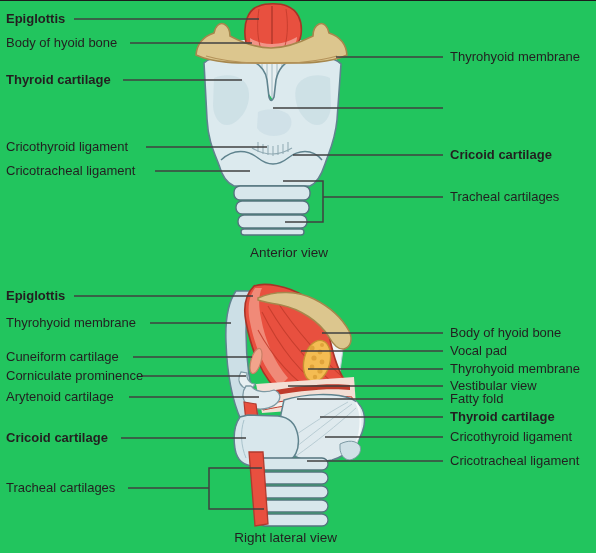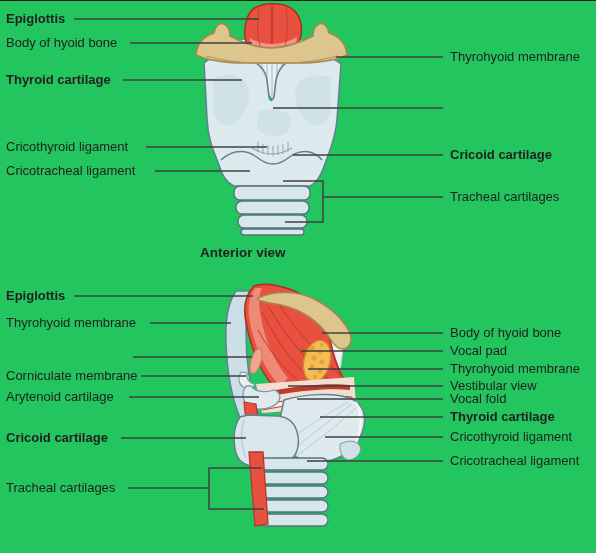--- a/index.html
+++ b/index.html
@@ -9,21 +9,21 @@
   }
   #topline{position:absolute;top:0;left:0;width:600px;height:1px;background:#1c1c1c;}
   svg{position:absolute;top:0;left:0;}
   .lbl{
     position:absolute;font-size:13px;line-height:13px;color:#231f20;white-space:nowrap;
   }
   .lbl-l{left:6px;text-align:left;}
   .lbl-r{left:450px;text-align:left;}
   .bold{font-weight:700;}
   .caption{
-    position:absolute;font-size:13.5px;font-weight:700;color:#231f20;text-align:left;white-space:nowrap;
+    position:absolute;font-size:13.5px;font-weight:400;color:#231f20;text-align:right;white-space:nowrap;
   }
 </style>
 </head>
 <body>
 
 <div id="canvas">
   <div id="topline"></div>
 
   <svg width="600" height="553" viewBox="0 0 600 553">
     <defs>
@@ -192,25 +192,27 @@
   <div class="lbl lbl-l bold" style="top:73px">Thyroid cartilage</div>
   <div class="lbl lbl-l" style="top:140px">Cricothyroid ligament</div>
   <div class="lbl lbl-l" style="top:164px">Cricotracheal ligament</div>
   <div class="lbl lbl-r" style="top:50px">Thyrohyoid membrane</div>
   <div class="lbl lbl-r bold" style="top:148px">Cricoid cartilage</div>
   <div class="lbl lbl-r" style="top:190px">Tracheal cartilages</div>
   <div class="caption" style="top:245px;left:200px;width:128px">Anterior view</div>
 
   <div class="lbl lbl-l bold" style="top:289px">Epiglottis</div>
   <div class="lbl lbl-l" style="top:316px">Thyrohyoid membrane</div>
-  <div class="lbl lbl-l" style="top:369px">Corniculate membrane</div>
+  <div class="lbl lbl-l" style="top:350px">Cuneiform cartilage</div>
+  <div class="lbl lbl-l" style="top:369px">Corniculate prominence</div>
   <div class="lbl lbl-l" style="top:390px">Arytenoid cartilage</div>
   <div class="lbl lbl-l bold" style="top:431px">Cricoid cartilage</div>
   <div class="lbl lbl-l" style="top:481px">Tracheal cartilages</div>
   <div class="lbl lbl-r" style="top:326px">Body of hyoid bone</div>
   <div class="lbl lbl-r" style="top:344px">Vocal pad</div>
   <div class="lbl lbl-r" style="top:362px">Thyrohyoid membrane</div>
   <div class="lbl lbl-r" style="top:379px">Vestibular view</div>
-  <div class="lbl lbl-r" style="top:392px">Vocal fold</div>
+  <div class="lbl lbl-r" style="top:392px">Fatty fold</div>
   <div class="lbl lbl-r bold" style="top:410px">Thyroid cartilage</div>
   <div class="lbl lbl-r" style="top:430px">Cricothyroid ligament</div>
   <div class="lbl lbl-r" style="top:454px">Cricotracheal ligament</div>
+  <div class="caption" style="top:530px;left:207px;width:130px">Right lateral view</div>
 </div>
 
 </body></html>

